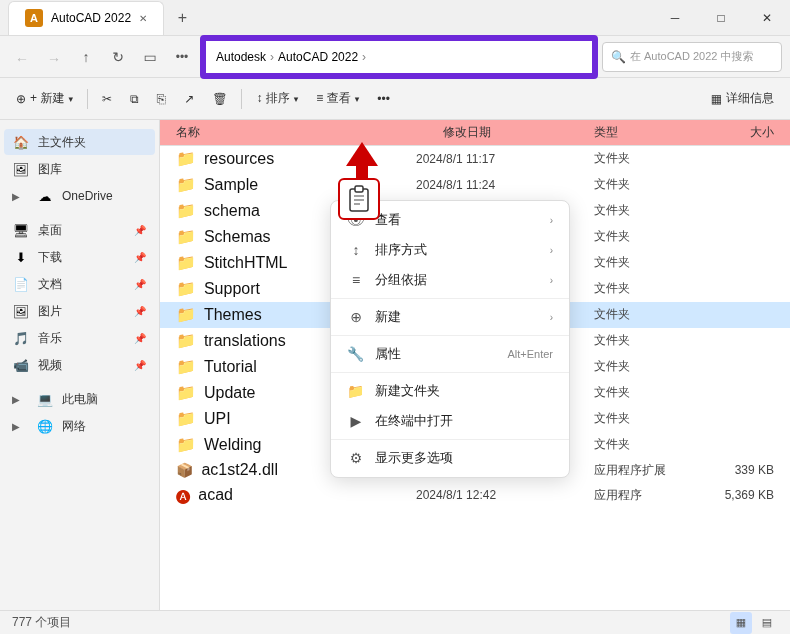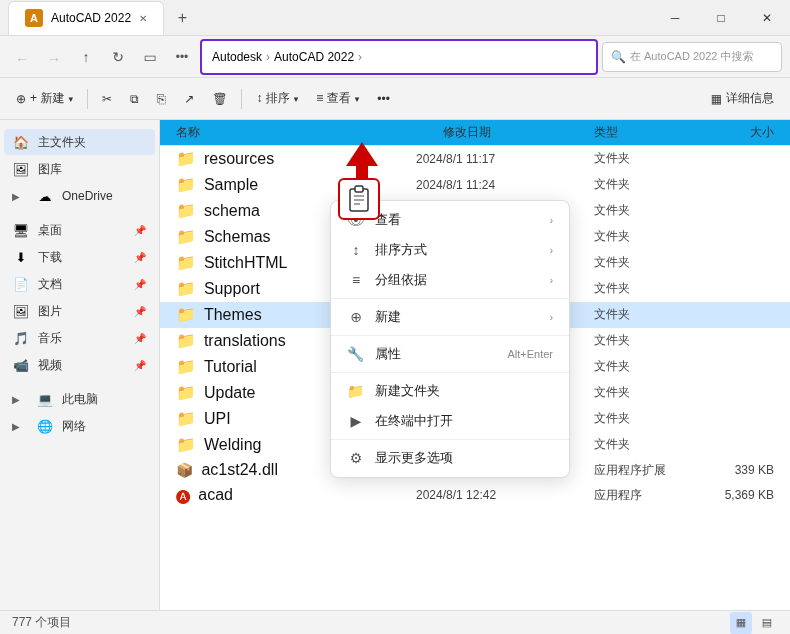--- a/index.html
+++ b/index.html
@@ -26,21 +26,21 @@
     .window-controls { display: flex; margin-left: auto; }
     .win-btn { width: 46px; height: 36px; display: flex; align-items: center; justify-content: center; cursor: pointer; font-size: 12px; color: #333; }
 
     
     .address-bar {
       height: 42px; background: #f3f3f3; display: flex; align-items: center; padding: 0 8px; gap: 4px; border-bottom: 1px solid #ddd;
     }
     .nav-btn { width: 28px; height: 28px; border-radius: 4px; display: flex; align-items: center; justify-content: center; cursor: pointer; color: #555; font-size: 14px; }
     .nav-btn.disabled { color: #bbb; cursor: default; }
     .address-path {
-      flex: 1; height: 30px; background: white; border: 2px solid #6d28d9; border-radius: 4px; display: flex; align-items: center; padding: 16px 10px; gap: 4px; font-size: 12px; cursor: text;
+      flex: 1; height: 30px; background: white; border: 6px solid #6d28d9; border-radius: 4px; display: flex; align-items: center; padding: 16px 10px; gap: 4px; font-size: 12px; cursor: text;
     }
     .path-sep { color: #888; }
     .search-box {
       width: 180px; height: 30px; border: 1px solid #ccc; border-radius: 4px; background: white; display: flex; align-items: center; padding: 0 8px; gap: 4px; font-size: 12px; color: #999;
     }
 
     
     .toolbar {
       height: 42px; background: #f3f3f3; display: flex; align-items: center; padding: 0 8px; gap: 2px; border-bottom: 1px solid #ddd;
     }
@@ -62,21 +62,21 @@
     }
     .sidebar-item.active { background: #dce8f7; }
     .sidebar-item-icon { width: 18px; height: 18px; flex-shrink: 0; display: flex; align-items: center; justify-content: center; }
     .sidebar-item-label { font-size: 12px; color: #333; flex: 1; }
     .sidebar-item-pin { font-size: 10px; color: #888; }
     .sidebar-expand { font-size: 10px; color: #666; width: 16px; }
 
     
     .file-list { flex: 1; overflow-y: auto; background: white; position: relative; }
     .file-list-header {
-      display: flex; align-items: center; padding: 4px 16px; background: #0ea5e9; border-bottom: 1px solid #e0e0e0; position: sticky; top: 0; z-index: 1;
+      display: flex; align-items: center; padding: 4px 16px; background: #fca5a5; border-bottom: 1px solid #e0e0e0; position: sticky; top: 0; z-index: 1;
     }
     .col-name { flex: 1; font-size: 12px; color: #333; font-weight: 500; }
     .col-date { width: 140px; font-size: 12px; color: #333; font-weight: 500; }
     .col-type { width: 100px; font-size: 12px; color: #333; font-weight: 500; margin-left: 11px; }
     .col-size { width: 80px; font-size: 12px; color: #333; font-weight: 400; text-align: right; }
 
     .file-row {
       display: flex; align-items: center; padding: 3px 16px; cursor: pointer; border-bottom: 1px solid transparent;
     }
     .folder-icon { font-size: 16px; margin-right: 8px; color: #f0c040; }

